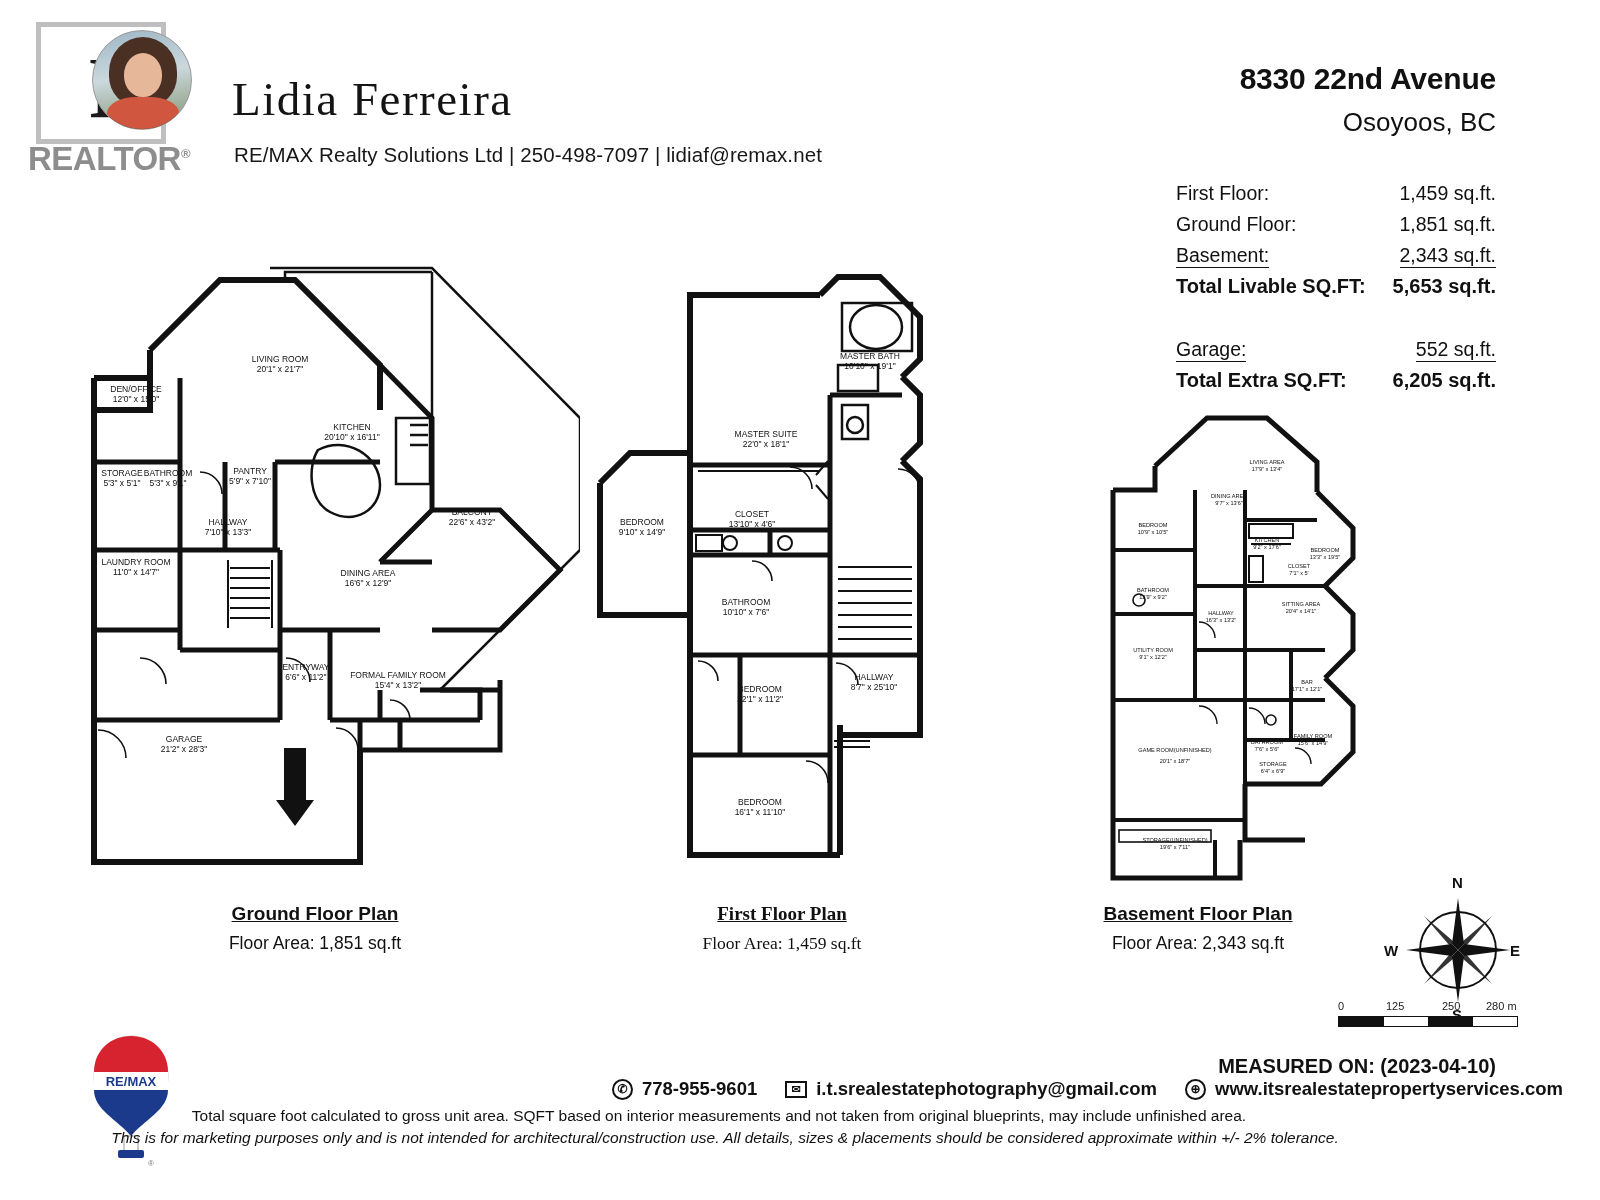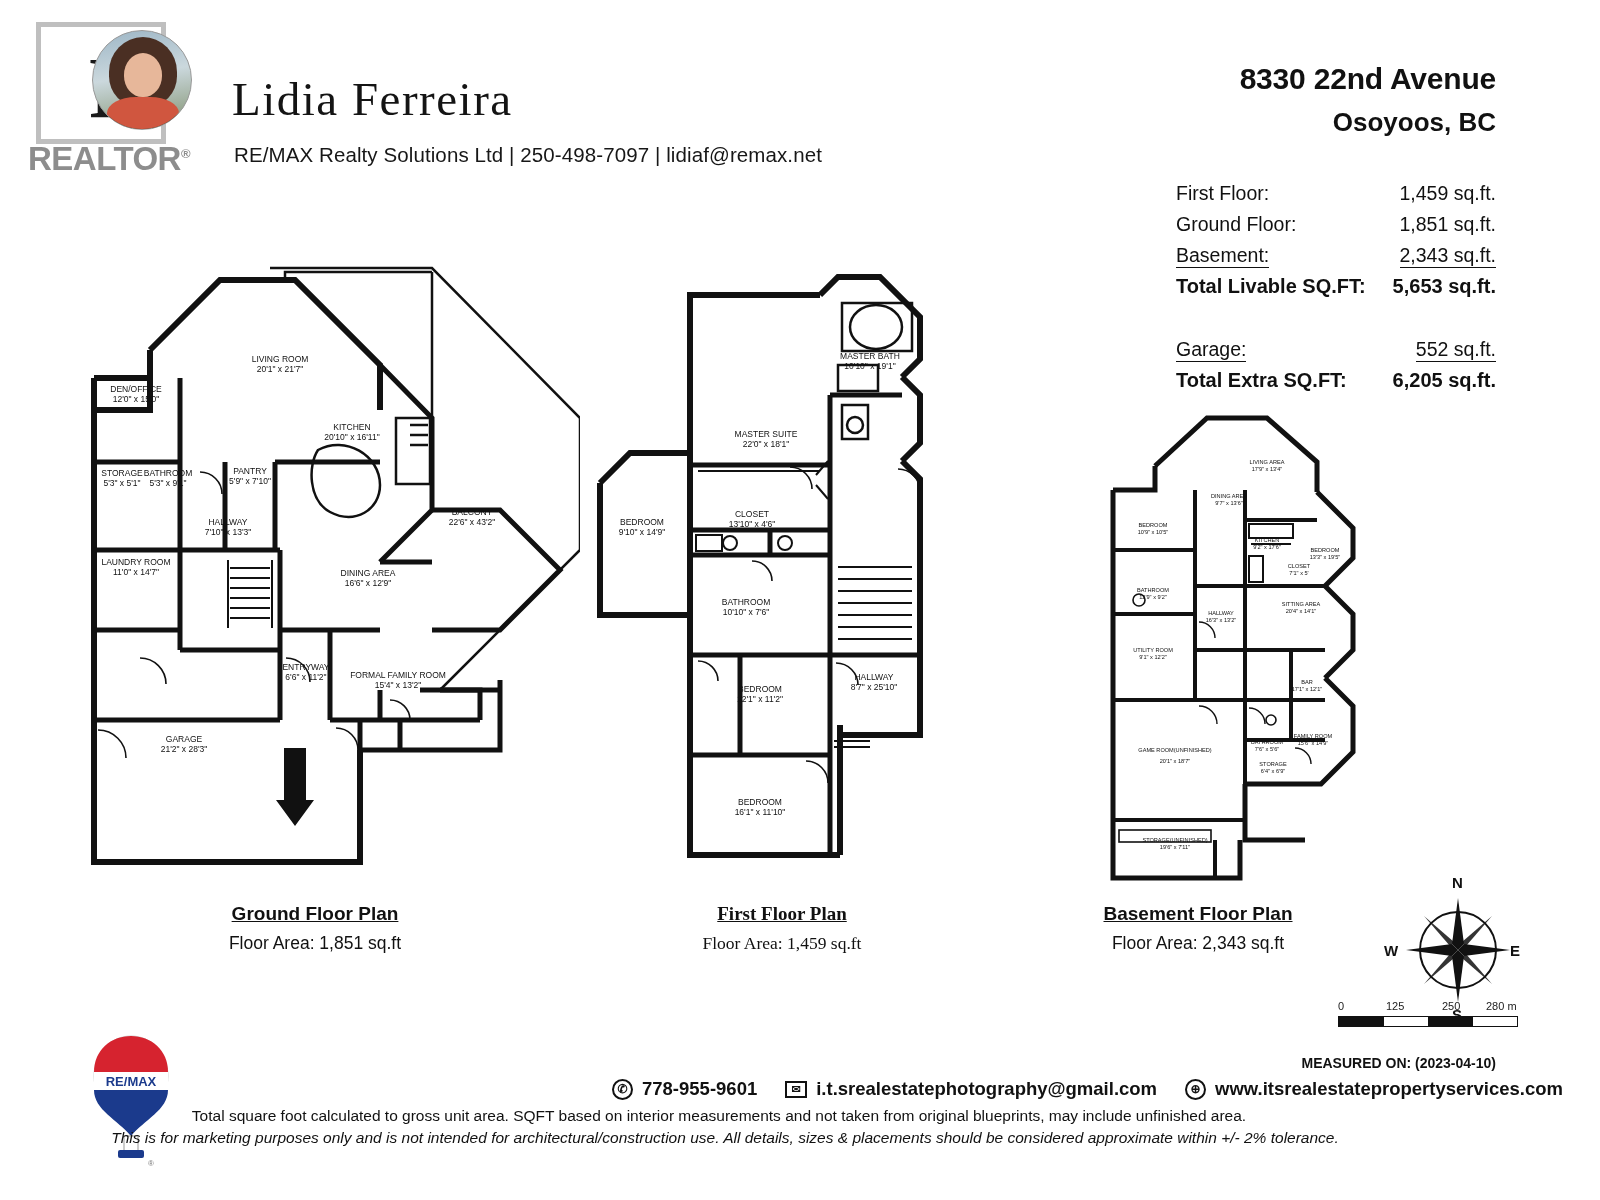--- a/index.html
+++ b/index.html
@@ -67,21 +67,21 @@
     font-size: 20.5px; color: #171717; letter-spacing: 0.1px;
   }
 
   
   .addr-line1 {
     position: absolute; right: 104px; top: 62px;
     font-size: 30px; font-weight: bold; letter-spacing: -0.2px; text-align: right;
   }
   .addr-line2 {
     position: absolute; right: 104px; top: 107px;
-    font-size: 26px; font-weight: bold; text-align: right;
+    font-size: 26px; font-weight: normal; text-align: right;
   }
 
   .areas { position: absolute; right: 104px; top: 182px; width: 320px; font-size: 19.5px; }
   .arow { position: relative; height: 31px; }
   .arow .lbl { position: absolute; left: 0; top: 0; }
   .arow .val { position: absolute; right: 0; top: 0; }
   .arow.underline .lbl { border-bottom: 1.5px solid #111; }
   .arow.underline .val { border-bottom: 1.5px solid #111; }
   .arow.total { font-weight: bold; font-size: 20px; }
   .arow.total .lbl { position: static; }
@@ -114,21 +114,21 @@
   
   .remax-balloon { position: absolute; left: 88px; top: 1032px; width: 86px; height: 140px; }
 
   .footer-contacts {
     position: absolute; left: 612px; top: 1078px; font-size: 18.5px; font-weight: bold;
     display: flex; align-items: center; gap: 10px;
   }
   .footer-contacts .item { display: flex; align-items: center; gap: 9px; margin-right: 18px; }
 
   .measured {
-    position: absolute; right: 104px; top: 1055px; font-size: 14px; font-weight: bold;
+    position: absolute; right: 104px; top: 1055px; font-size: 20px; font-weight: bold;
   }
 
   .disclaimer {
     position: absolute; left: 3px; top: 1105px; width: 1432px; text-align: center;
     font-size: 15.5px; color: #111; line-height: 1.45;
   }
   .disclaimer .l2 { font-style: italic; margin-left: 12px; }
 
   .icon-circ {
     width: 21px; height: 21px; border-radius: 50%;

